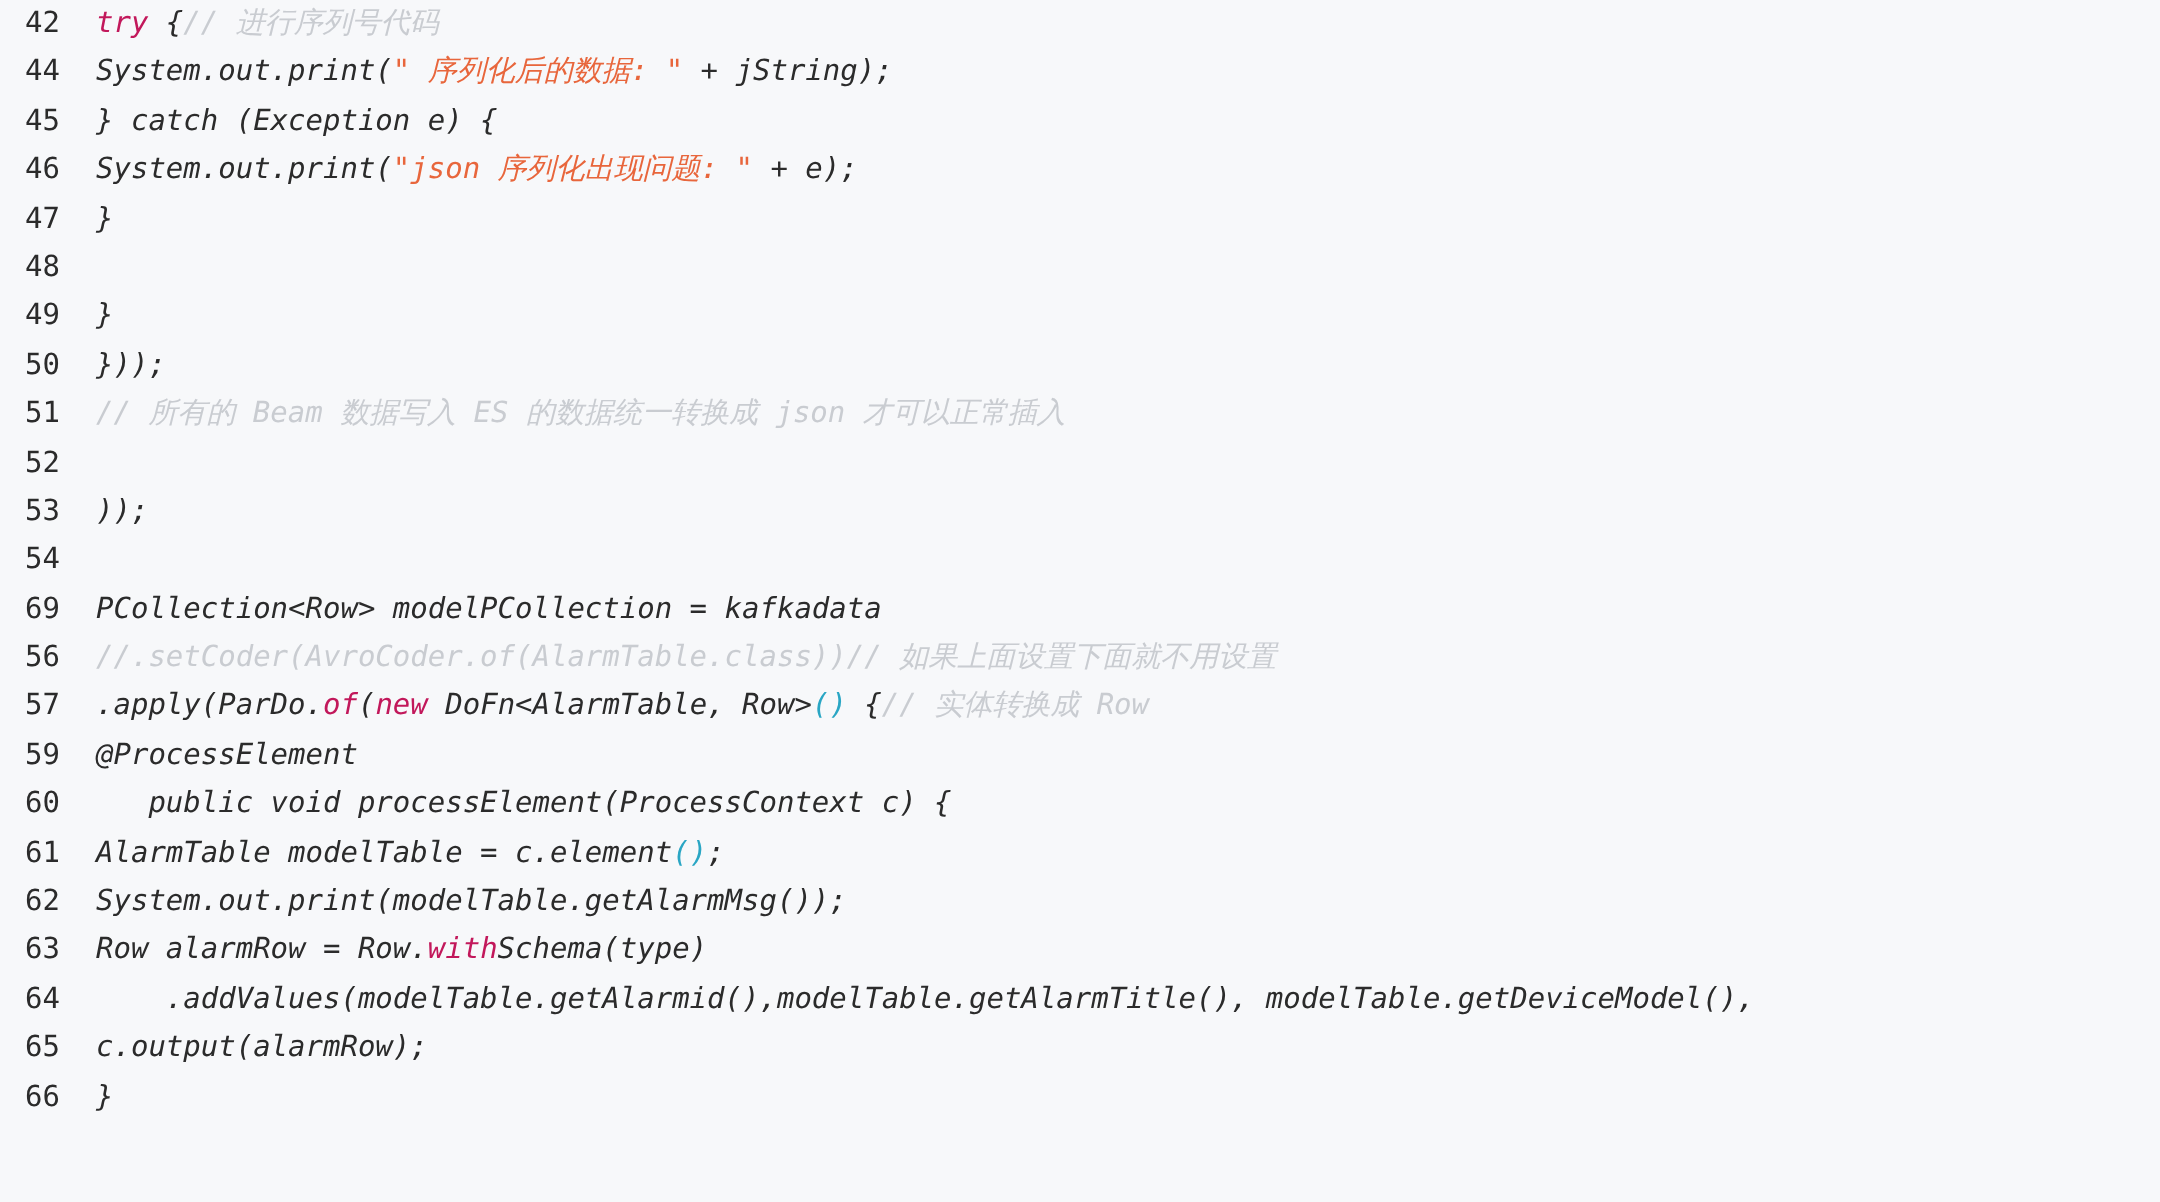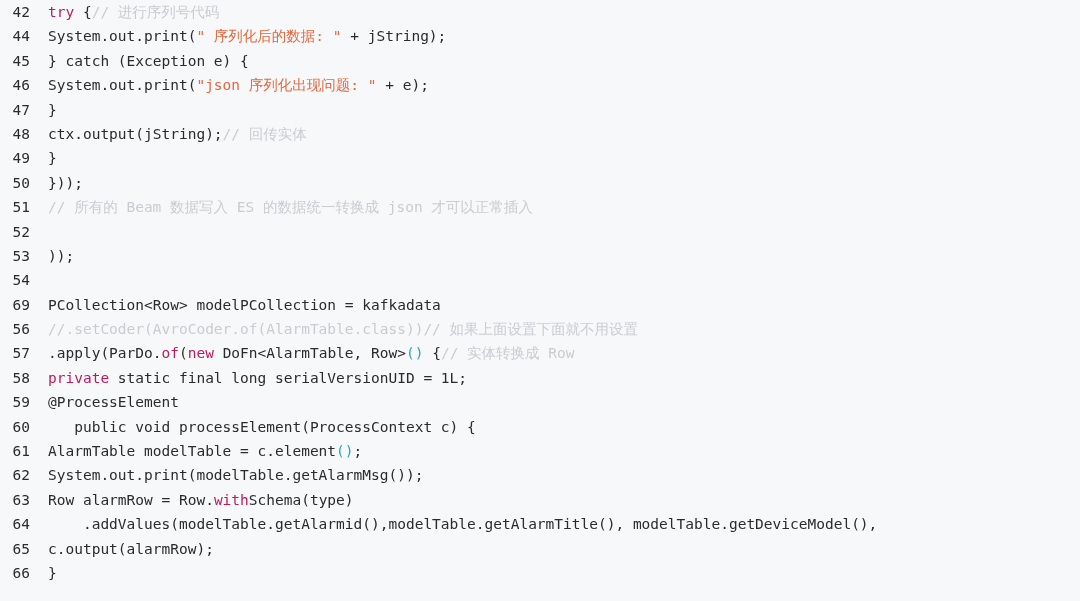--- a/index.html
+++ b/index.html
@@ -37,49 +37,49 @@
     font-family: "DejaVu Sans Mono", "Liberation Mono", monospace;
     font-size: 14.5px;
     -webkit-user-select: none;
     user-select: none;
   }
   .lc {
     flex: 0 0 auto;
     padding-left: 8px;
     white-space: pre;
     color: #2b2b2b;
+    font-style: italic;
   }
   
   .t-plain   { color: #2b2b2b; }
   .t-keyword { color: #c2185b; }
   .t-string  { color: #e8663c; }
   .t-comment { color: #c9ccd1; }
   .t-paren   { color: #2aa6c4; }
 </style>
 </head>
 <body>
 
 <div id="code-viewer">
   <div class="code-lines">
       <div class="code-line"><span class="ln">42</span><span class="lc"><span class="t-keyword">try</span><span class="t-plain"> {</span><span class="t-comment">// 进行序列号代码</span></span></div>
       <div class="code-line"><span class="ln">44</span><span class="lc"><span class="t-plain">System.out.print(</span><span class="t-string">" 序列化后的数据: "</span><span class="t-plain"> + jString);</span></span></div>
       <div class="code-line"><span class="ln">45</span><span class="lc"><span class="t-plain">} catch (Exception e) {</span></span></div>
       <div class="code-line"><span class="ln">46</span><span class="lc"><span class="t-plain">System.out.print(</span><span class="t-string">"json 序列化出现问题: "</span><span class="t-plain"> + e);</span></span></div>
       <div class="code-line"><span class="ln">47</span><span class="lc"><span class="t-plain">}</span></span></div>
-      <div class="code-line"><span class="ln">48</span><span class="lc"><span class="t-plain">ctx.output(jString);</span><span class="t-comment">// 回传实体</span></span></div>
+      <div class="code-line"><span class="ln">48</span></div>
       <div class="code-line"><span class="ln">49</span><span class="lc"><span class="t-plain">}</span></span></div>
       <div class="code-line"><span class="ln">50</span><span class="lc"><span class="t-plain">}));</span></span></div>
       <div class="code-line"><span class="ln">51</span><span class="lc"><span class="t-comment">// 所有的 Beam 数据写入 ES 的数据统一转换成 json 才可以正常插入</span></span></div>
       <div class="code-line"><span class="ln">52</span></div>
       <div class="code-line"><span class="ln">53</span><span class="lc"><span class="t-plain">));</span></span></div>
       <div class="code-line"><span class="ln">54</span><span class="lc"></span></div>
       <div class="code-line"><span class="ln">69</span><span class="lc"><span class="t-plain">PCollection&lt;Row&gt; modelPCollection = kafkadata</span></span></div>
       <div class="code-line"><span class="ln">56</span><span class="lc"><span class="t-comment">//.setCoder(AvroCoder.of(AlarmTable.class))// 如果上面设置下面就不用设置</span></span></div>
       <div class="code-line"><span class="ln">57</span><span class="lc"><span class="t-plain">.apply(ParDo.</span><span class="t-keyword">of</span><span class="t-plain">(</span><span class="t-keyword">new</span><span class="t-plain"> DoFn&lt;AlarmTable, Row&gt;</span><span class="t-paren">()</span><span class="t-plain"> {</span><span class="t-comment">// 实体转换成 Row</span></span></div>
-      <div class="code-line"><span class="ln">58</span><span class="lc"><span class="t-keyword">private</span><span class="t-plain"> static final long serialVersionUID = 1L;</span></span></div>
       <div class="code-line"><span class="ln">59</span><span class="lc"><span class="t-plain">@ProcessElement</span></span></div>
       <div class="code-line"><span class="ln">60</span><span class="lc"><span class="t-plain">   public void processElement(ProcessContext c) {</span></span></div>
       <div class="code-line"><span class="ln">61</span><span class="lc"><span class="t-plain">AlarmTable modelTable = c.element</span><span class="t-paren">()</span><span class="t-plain">;</span></span></div>
       <div class="code-line"><span class="ln">62</span><span class="lc"><span class="t-plain">System.out.print(modelTable.getAlarmMsg());</span></span></div>
       <div class="code-line"><span class="ln">63</span><span class="lc"><span class="t-plain">Row alarmRow = Row.</span><span class="t-keyword">with</span><span class="t-plain">Schema(type)</span></span></div>
       <div class="code-line"><span class="ln">64</span><span class="lc"><span class="t-plain">    .addValues(modelTable.getAlarmid(),modelTable.getAlarmTitle(), modelTable.getDeviceModel(),</span></span></div>
       <div class="code-line"><span class="ln">65</span><span class="lc"><span class="t-plain">c.output(alarmRow);</span></span></div>
       <div class="code-line"><span class="ln">66</span><span class="lc"><span class="t-plain">}</span></span></div>
     </div>
 </div>

